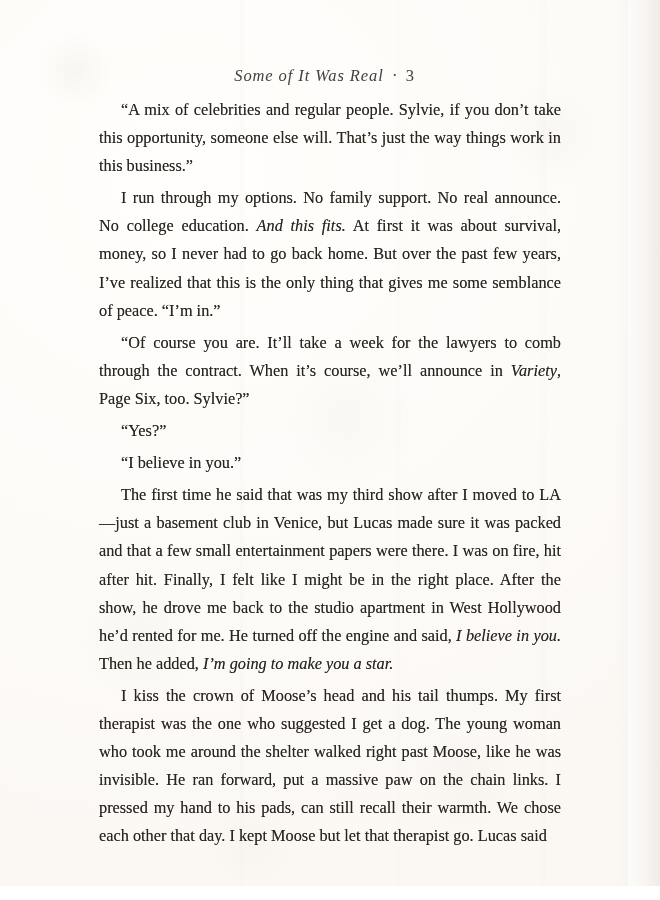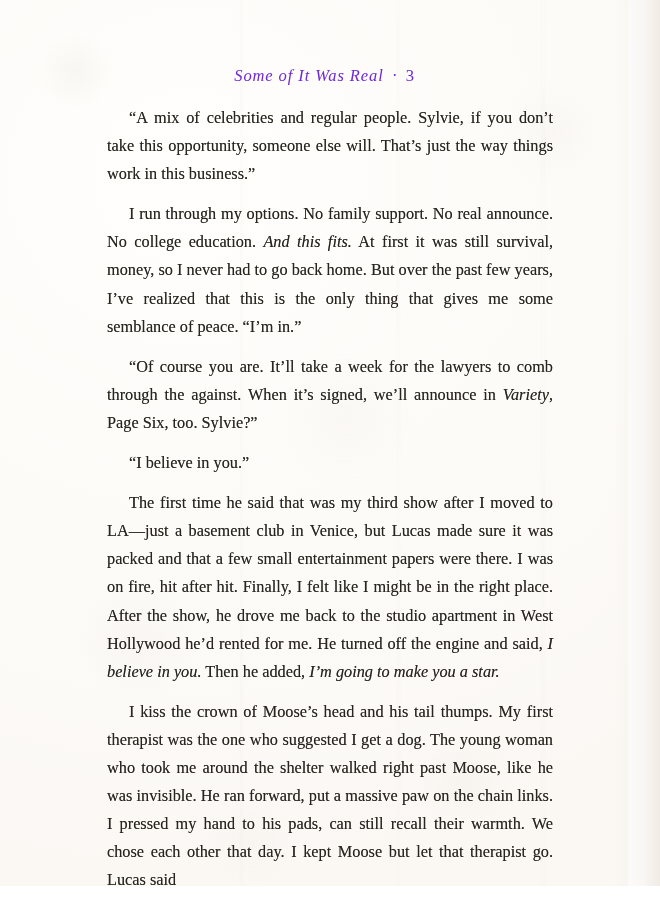--- a/index.html
+++ b/index.html
@@ -77,21 +77,21 @@
   
   .running-head {
     position: absolute;
     left: 0;
     top: 46px;
     width: 628px;
     text-align: center;
     font-style: italic;
     font-size: 16.5px;
     letter-spacing: 0.9px;
-    color: #6d28d9;
+    color: #404040;
     white-space: pre;
   }
   .running-head .folio {
     font-style: normal;
     letter-spacing: 0;
   }
 
   
   .textblock {
     position: absolute;
@@ -99,21 +99,21 @@
     top: 92px;
     width: 470px;
     font-size: 16.3px;
     line-height: 28.1px;
     color: #28251f;
     text-align: justify;
     text-justify: inter-word;
     -webkit-font-smoothing: antialiased;
   }
   .textblock p {
-    margin: 12px;
+    margin: 4px;
     text-indent: 22px;
     
     text-shadow: 0 0 0.55px rgba(40,37,31,0.55);
   }
   
   .textblock p:last-child {
     text-align: justify;
   }
   em {
   }
@@ -127,20 +127,21 @@
   <div class="grain"></div>
   <div class="streaks"></div>
   <div class="sheet-edge"></div>
 
   <div class="running-head">
     <span>Some of It Was Real</span><span class="folio">  ·  </span><span class="folio">3</span>
   </div>
 
   <div class="textblock" id="textblock">
       <p><span>“A mix of celebrities and regular people. Sylvie, if you don’t take this opportunity, someone else will. That’s just the way things work in this business.”</span></p>
-      <p><span>I run through my options. No family support. No real announce. No college education. </span><em>And this fits.</em><span> At first it was still survival, money, so I never had to go back home. But over the past few years, I’ve realized that this is the only thing that gives me some semblance of peace. “I’m in.”</span></p>
-      <p><span>“Of course you are. It’ll take a week for the lawyers to comb through the against. When it’s signed, we’ll announce in </span><em>Variety</em><span>, Page Six, too. Sylvie?”</span></p>
+      <p><span>I run through my options. No family support. No real announce. No college education. </span><em>And this fits.</em><span> At first it was about survival, money, so I never had to go back home. But over the past few years, I’ve realized that this is the only thing that gives me some semblance of peace. “I’m in.”</span></p>
+      <p><span>“Of course you are. It’ll take a week for the lawyers to comb through the contract. When it’s course, we’ll announce in </span><em>Variety</em><span>, Page Six, too. Sylvie?”</span></p>
+      <p><span>“Yes?”</span></p>
       <p><span>“I believe in you.”</span></p>
       <p><span>The first time he said that was my third show after I moved to LA—just a basement club in Venice, but Lucas made sure it was packed and that a few small entertainment papers were there. I was on fire, hit after hit. Finally, I felt like I might be in the right place. After the show, he drove me back to the studio apartment in West Hollywood he’d rented for me. He turned off the engine and said, </span><em>I believe in you.</em><span> Then he added, </span><em>I’m going to make you a star.</em></p>
       <p><span>I kiss the crown of Moose’s head and his tail thumps. My first therapist was the one who suggested I get a dog. The young woman who took me around the shelter walked right past Moose, like he was invisible. He ran forward, put a massive paw on the chain links. I pressed my hand to his pads, can still recall their warmth. We chose each other that day. I kept Moose but let that therapist go. Lucas said</span></p>
     </div>
 
 </div>
 
 </body></html>

